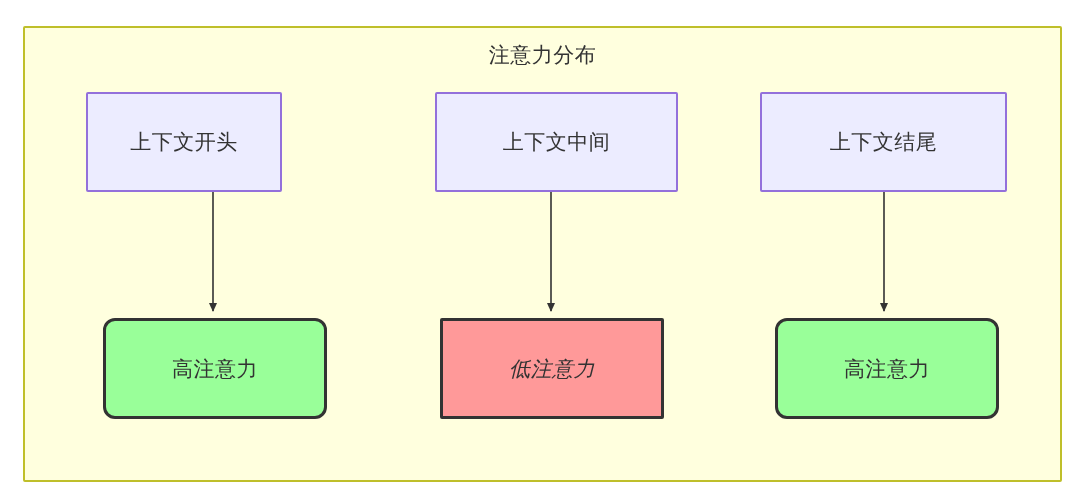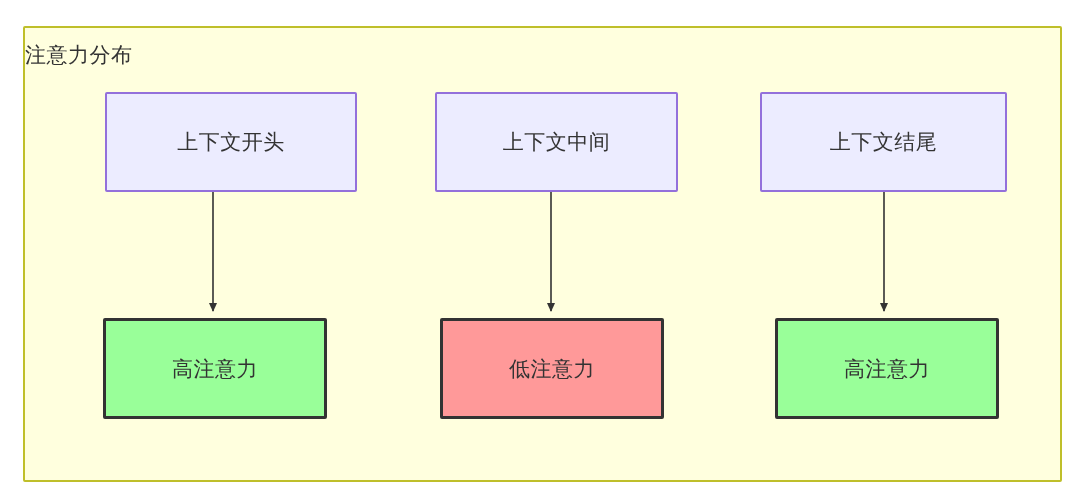--- a/index.html
+++ b/index.html
@@ -32,20 +32,21 @@
     background: #ffffde;
     border: 2px solid #bfbf2a;
     border-radius: 2px;
   }
 
   .subgraph-title {
     position: absolute;
     left: 0;
     top: 14px;
     width: 100%;
+    text-align: center;
     font-size: 21px;
     line-height: 26px;
     color: #333333;
     letter-spacing: 0.5px;
   }
 
   
   .node {
     position: absolute;
     box-sizing: border-box;
@@ -61,31 +62,32 @@
 
   .node.context {
     background: #ececff;
     border: 2px solid #9370db;
     border-radius: 2px;
   }
 
   .node.high {
     background: #99ff99;
     border: 3px solid #333333;
-    border-radius: 2px;
+    border-radius: 12px;
   }
 
   .node.low {
     background: #ff9999;
     border: 3px solid #333333;
     border-radius: 2px;
+    font-style: italic;
   }
 
   
-  .n-top-1 { left: 105px;  top: 92px; width: 252px; height: 100px; }
+  .n-top-1 { left: 86px;  top: 92px; width: 196px; height: 100px; }
   .n-top-2 { left: 427px; top: 92px; width: 243px; height: 100px; margin-left: 8px; }
   .n-top-3 { left: 760px; top: 92px; width: 247px; height: 100px; text-align: right; }
 
   
   .n-bot-1 { left: 103px; top: 318px; width: 224px; height: 101px; }
   .n-bot-2 { left: 440px; top: 318px; width: 224px; height: 101px; }
   .n-bot-3 { left: 775px; top: 318px; width: 224px; height: 101px; }
 
   
   .edges {

